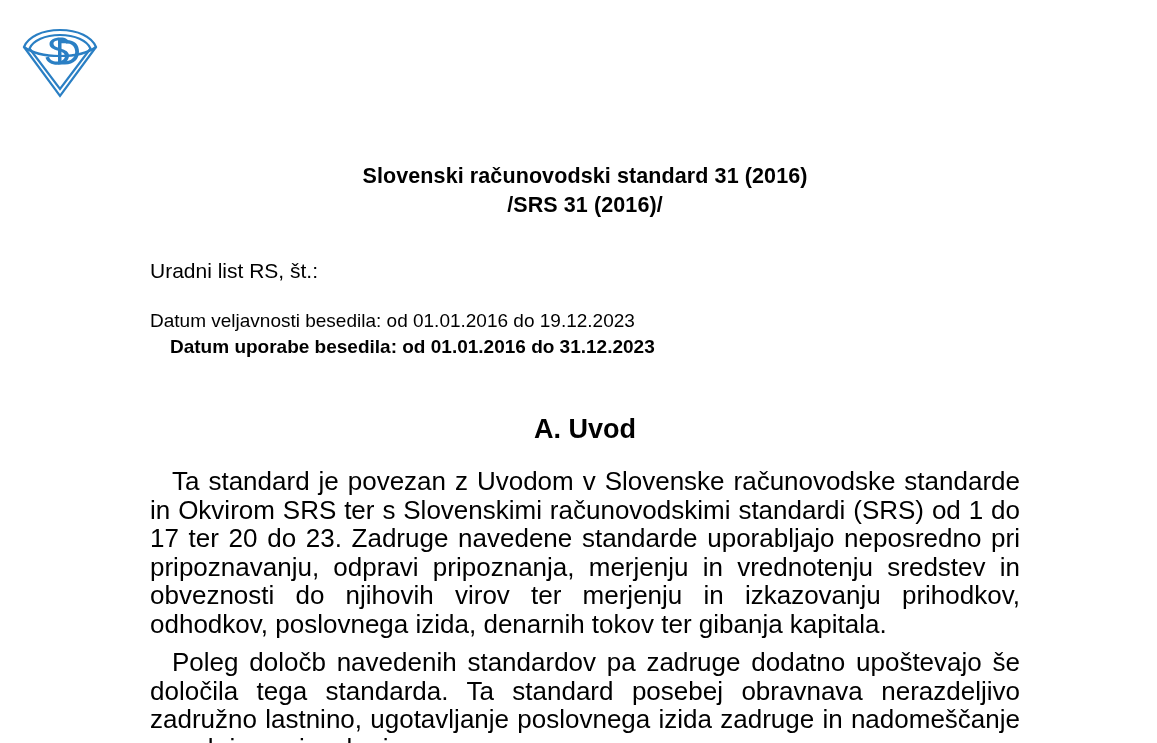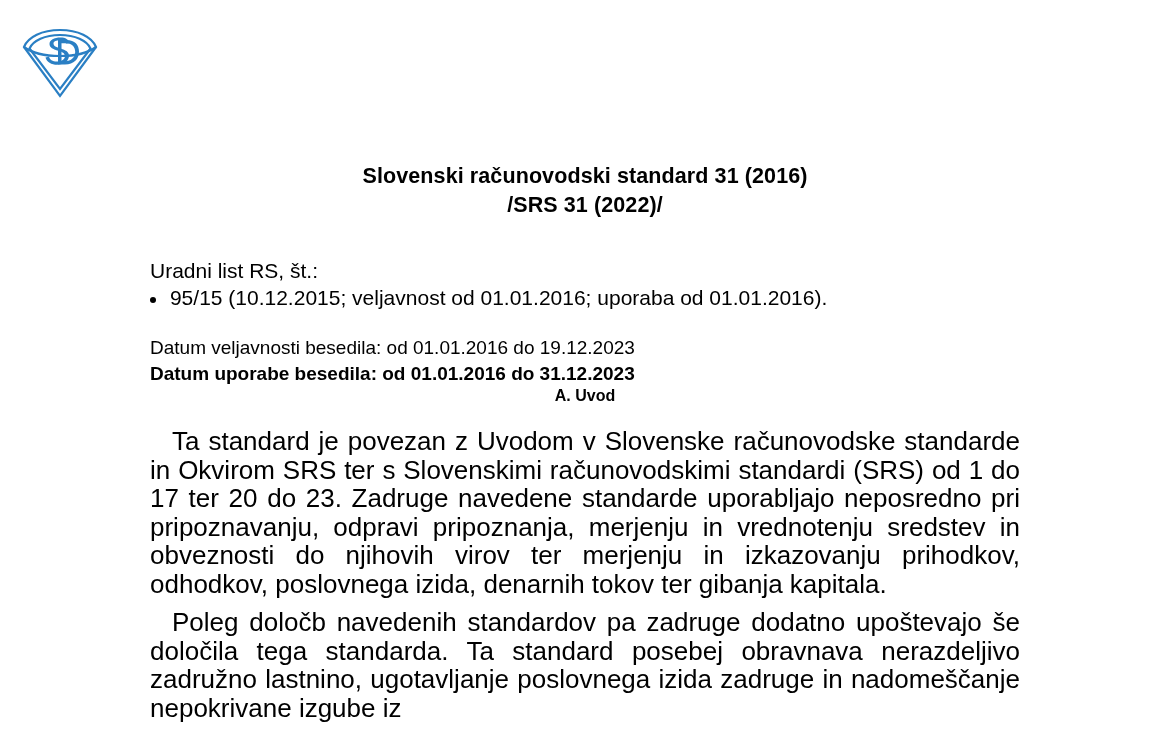--- a/index.html
+++ b/index.html
@@ -69,25 +69,27 @@
     font-size: 19px;
     line-height: 26px;
   }
   .date-line {
     display: inline-block;
     text-underline-offset: 2px;
     white-space: nowrap;
   }
   .date-line.strong {
     font-weight: bold;
+    margin-left: 20px;
   }
   .section-heading {
+    margin-top: 54px;
     text-align: center;
     font-weight: bold;
-    font-size: 16px;
+    font-size: 27px;
   }
   .para {
     margin-top: 22px;
     font-size: 26px;
     line-height: 28.5px;
     text-align: justify;
     text-indent: 22px;
     text-justify: inter-word;
   }
   .para + .para {
@@ -113,28 +115,25 @@
         <path d="M51 17 C51 13.5 47.5 11.5 42.5 11.5 C36 11.5 31.5 14 31.5 18 C31.5 25.5 47 23.5 47 30 C47 33.5 43.5 35.5 39 35.5 C34.5 35.5 31.5 33.5 31 30.5 L27.5 31.5 C28.5 36 33.5 38.8 39.2 38.8 C46 38.8 51 35.3 51 29.6 C51 21.6 35.5 23.6 35.5 17.6 C35.5 15.1 38.3 14.2 42.2 14.2 C45.8 14.2 47.7 15.4 48 17.6 Z"></path>
         <path d="M40 14 L48.5 14 C57 14 61 19 61 25.5 C61 33 56 38.5 47 38.5 L40 38.5 Z M43.5 17.2 L43.5 35.2 L46.8 35.2 C53.2 35.2 57.2 31.5 57.2 25.8 C57.2 20.3 53.6 17.2 47.4 17.2 Z"></path>
       </g>
     </svg>
   </div>
 
   <div class="doc-body">
 
     <div class="title-block">
       <div class="title-line-1">Slovenski računovodski standard 31 (2016)</div>
-      <div class="title-line-3">/SRS 31 (2022)/</div>
+      <div class="title-line-3">/SRS 31 (2016)/</div>
     </div>
 
     <div class="meta-block">
       <div class="meta-line">Uradni list RS, št.:</div>
-      <div class="meta-line">
-        <span class="meta-bullet"><span class="bullet-dot"></span></span><span>95/15 (10.12.2015; veljavnost od 01.01.2016; uporaba od 01.01.2016).</span>
-      </div>
     </div>
 
     <div class="date-block">
       <div><span class="date-line">Datum veljavnosti besedila: od 01.01.2016 do 19.12.2023</span></div>
       <div><span class="date-line strong">Datum uporabe besedila: od 01.01.2016 do 31.12.2023</span></div>
     </div>
 
     <div class="section-heading">A. Uvod</div>
 
     <div class="para">Ta standard je povezan z Uvodom v Slovenske računovodske standarde in Okvirom SRS ter s Slovenskimi računovodskimi standardi (SRS) od 1 do 17 ter 20 do 23. Zadruge navedene standarde uporabljajo neposredno pri pripoznavanju, odpravi pripoznanja, merjenju in vrednotenju sredstev in obveznosti do njihovih virov ter merjenju in izkazovanju prihodkov, odhodkov, poslovnega izida, denarnih tokov ter gibanja kapitala.</div>

